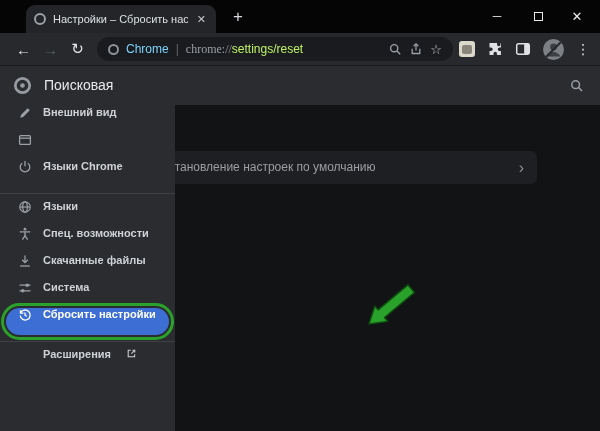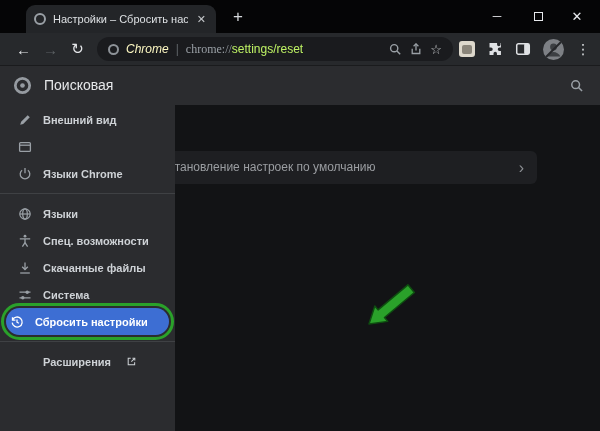--- a/index.html
+++ b/index.html
@@ -29,21 +29,21 @@
     display:flex;align-items:center;padding:0 10px;box-sizing:border-box;
     border-bottom:1px solid #1a1b1d;
   }
   .nav-btn{width:27px;flex:none;text-align:center;font-size:15px;color:#e4e6e9;}
   .nav-btn.disabled{color:#5c6064;}
   .omnibox{
     height:24px;width:356px;flex:none;margin-left:6px;background:#1a1b1e;border-radius:12px;
     display:flex;align-items:center;gap:7px;padding:0 11px;box-sizing:border-box;font-size:12px;
   }
   .omni-page-icon{width:11px;height:11px;border:2.2px solid #8d9298;border-radius:50%;box-sizing:border-box;flex:none;}
-  .omni-site{color:#fef9c3;font-style:italic;}
+  .omni-site{color:#7dd3fc;}
   .omni-div{color:#5f6368;}
   .omni-url{flex:1;white-space:nowrap;overflow:hidden;}
   .omni-url .scheme{color:#9aa0a6;font-family:Liberation Serif, serif;}
   .omni-url .path{color:#bef264;}
   .omni-btn{flex:none;display:flex;align-items:center;}
   .omni-btn svg{width:14px;height:14px;}
   .star-glyph{font-size:13px;color:#c6c9cc;line-height:1;}
   .right-icons{display:flex;align-items:center;gap:12px;margin-left:auto;}
   .ext-img{width:16px;height:16px;border-radius:3px;background:#ddd8cc;position:relative;}
   .ext-img::after{content:"";position:absolute;left:3px;top:4px;right:3px;bottom:3px;background:#8a857a;border-radius:2px;}
@@ -58,30 +58,30 @@
   .content{position:absolute;top:105px;left:0;right:0;bottom:0;background:#121315;z-index:1;}
   .reset-card{position:absolute;left:128px;top:46px;width:409px;height:33px;background:#1e1f22;border-radius:6px;}
   .reset-card-text{position:absolute;left:20px;top:0;line-height:33px;font-size:12px;color:#9a9da1;white-space:nowrap;}
   .reset-chevron{position:absolute;right:13px;top:1px;line-height:31px;font-size:16px;color:#8b8e92;}
   
   .sidebar{
     position:absolute;top:105px;left:0;width:175px;bottom:0;background:#2b2c2f;
     z-index:3;padding-top:1px;box-sizing:border-box;
   }
   .side-item{
-    height:27px;display:flex;align-items:center;gap:11px;
+    height:27px;display:flex;gap:11px;
     padding:0 10px 0 18px;font-size:11px;font-weight:bold;color:#ced2d6;
   }
   .side-icon{width:14px;height:14px;flex:none;color:#9aa0a6;}
   .side-icon svg{width:14px;height:14px;display:block;}
   .side-label{flex:none;white-space:nowrap;}
   .side-ext{margin-left:4px;width:11px;height:11px;color:#cfd3d7;}
   .side-ext svg{width:11px;height:11px;display:block;}
   .side-item.selected{
-    background:var(--accent,#3d6ed3);margin:0 6px;padding-left:4px;border-radius:14px;
+    background:var(--accent,#3d6ed3);margin:0 6px;padding-left:12px;border-radius:14px;
     color:#ffffff;outline:3px solid var(--green,#2aa12a);outline-offset:2px;
   }
   .side-item.selected .side-icon{color:#ffffff;}
   .side-divider{border-top:1px solid #3f4144;margin:6px 0;}
   
   .annot-arrow{position:absolute;left:345px;top:268px;z-index:5;}
 </style>
 </head>
 <body>
 

